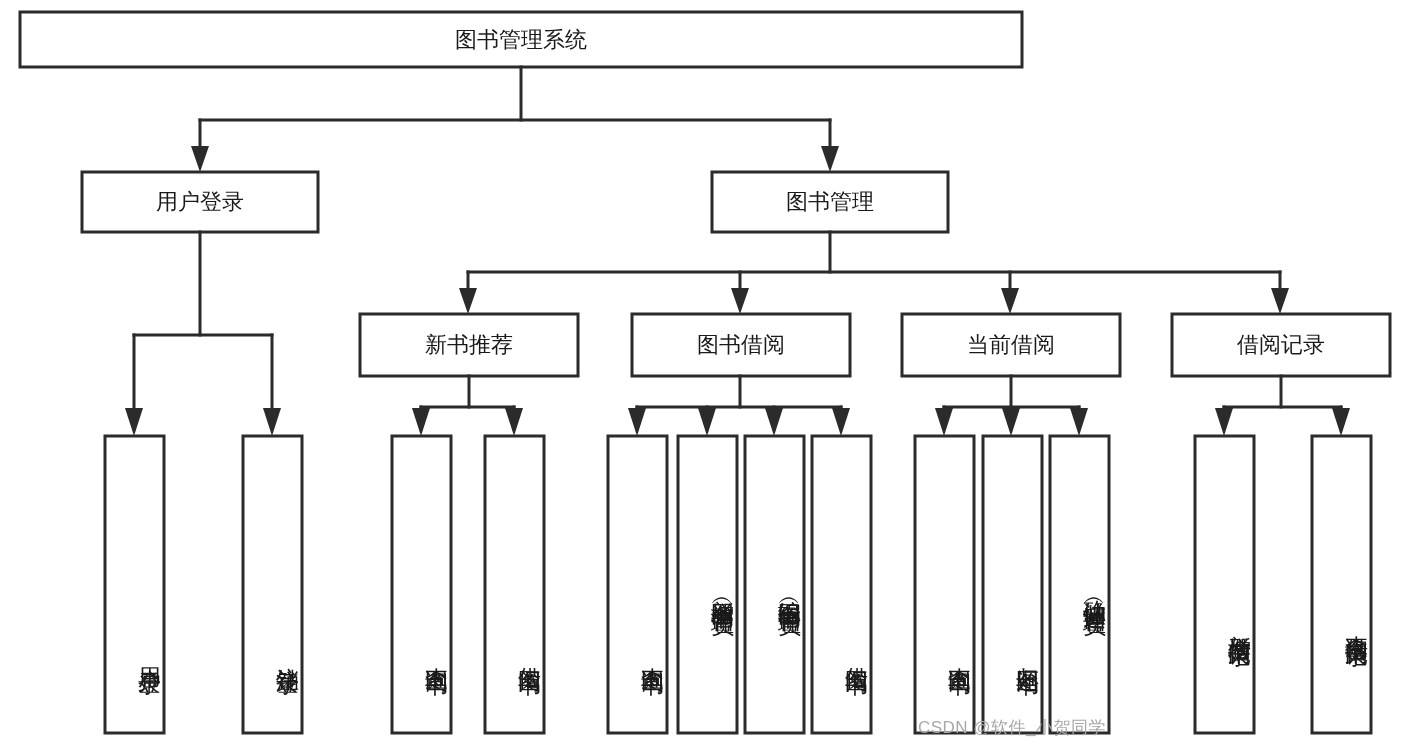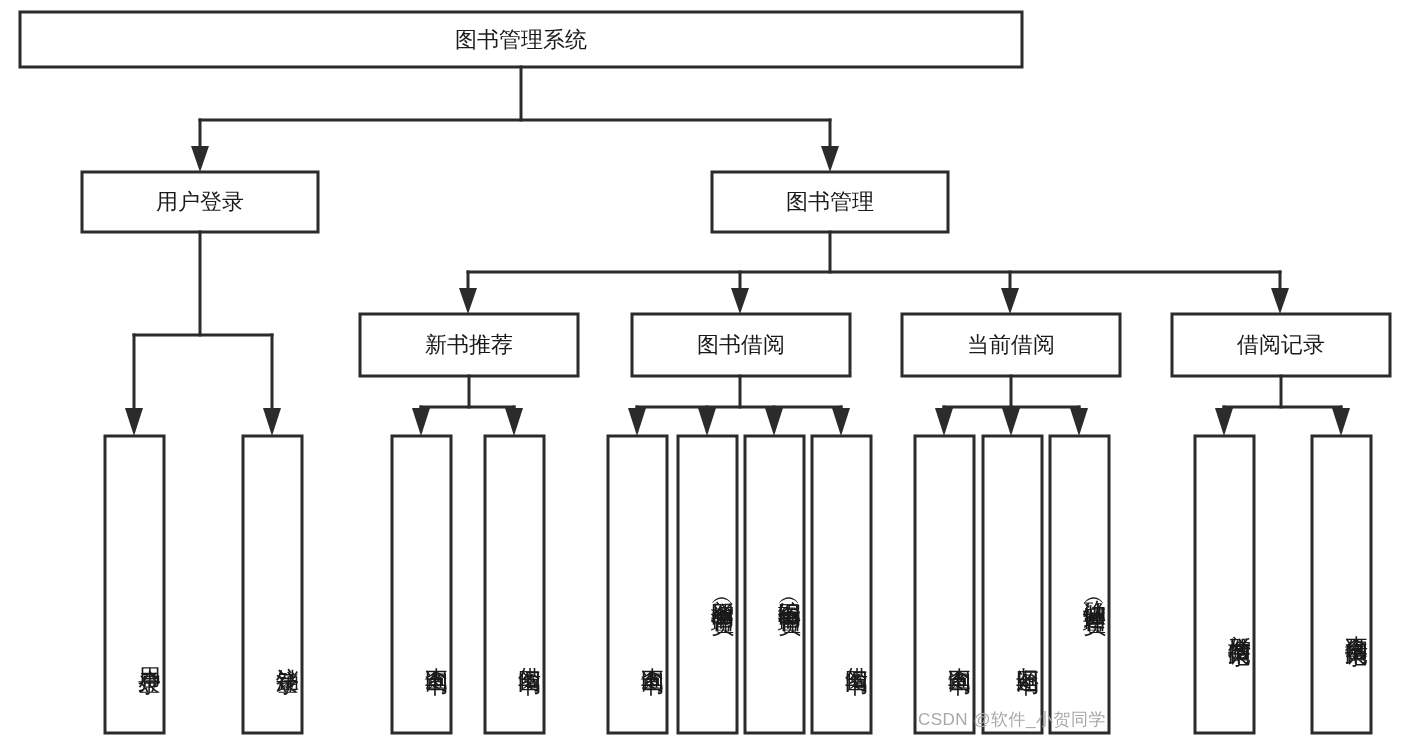--- a/index.html
+++ b/index.html
@@ -59,21 +59,21 @@
     letter-spacing: 2px;
     display: flex;
     align-items: flex-start;
     justify-content: center;
     white-space: nowrap;
     pointer-events: none;
   }
   .watermark {
     position: absolute;
     right: 6px;
-    bottom: 16px;
+    bottom: 8px;
     font-family: "Liberation Sans", "DejaVu Sans", sans-serif;
     font-size: 17px;
     color: #a8a8a8;
     letter-spacing: 0.5px;
     white-space: nowrap;
   }
 </style>
 </head>
 <body>
 

